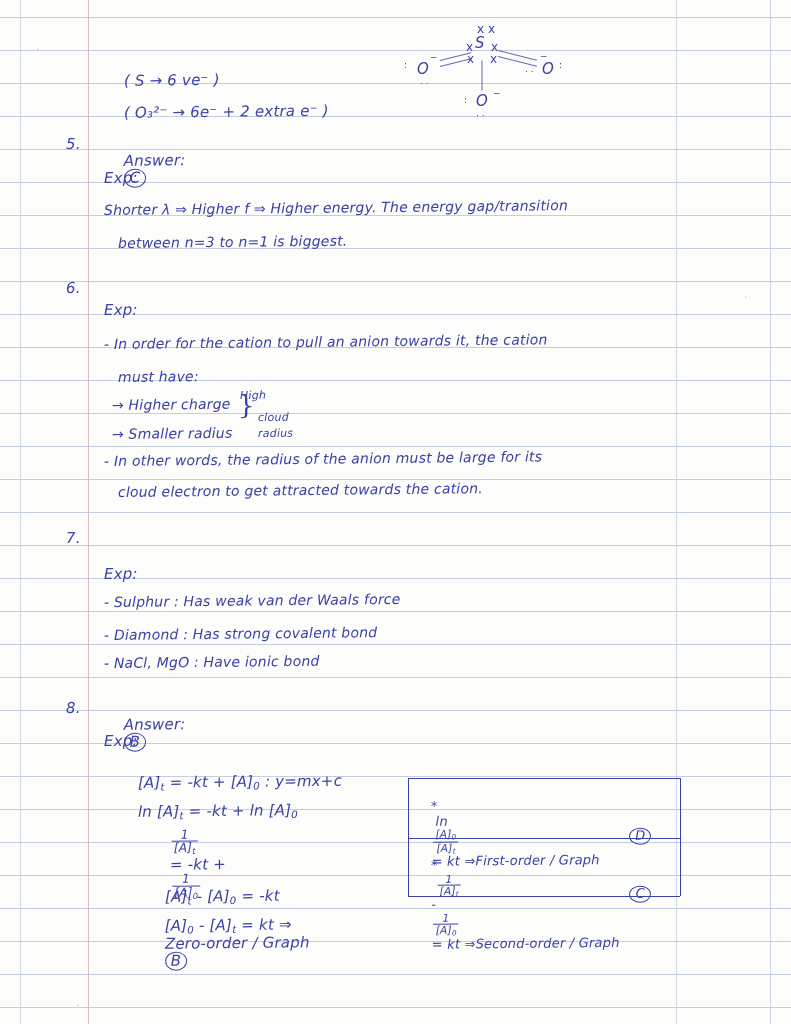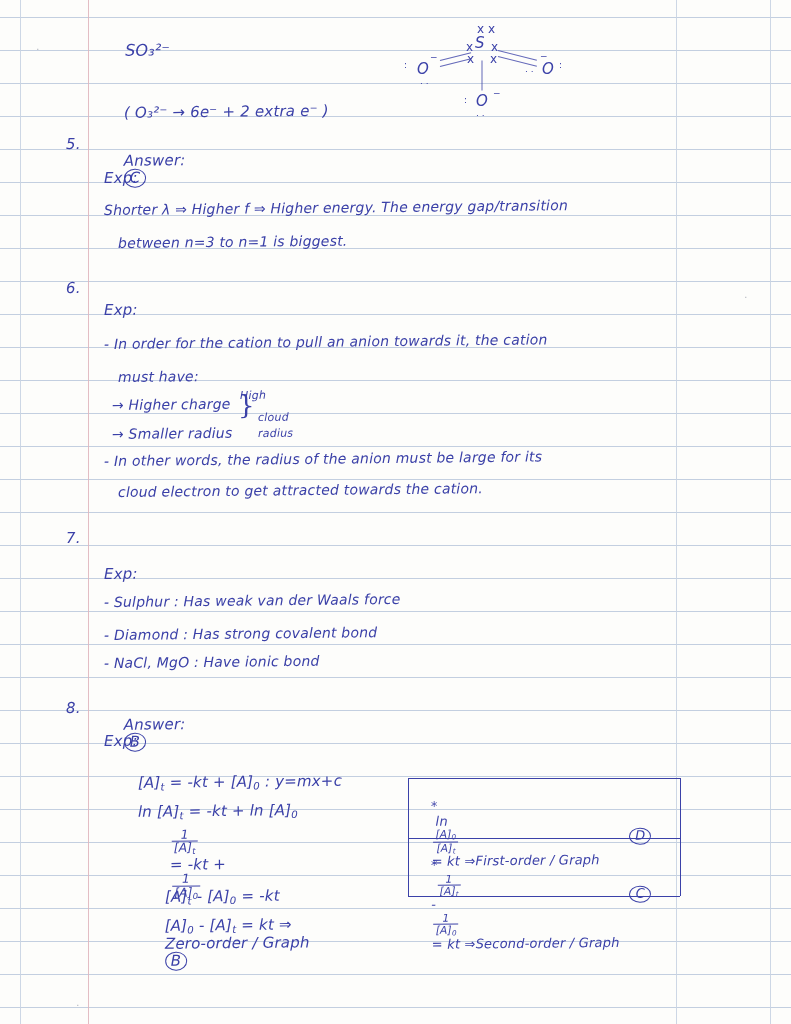--- a/index.html
+++ b/index.html
@@ -148,24 +148,24 @@
     <div class="hline" style="top:908px"></div>
     <div class="hline" style="top:941px"></div>
     <div class="hline" style="top:974px"></div>
     <div class="hline" style="top:1007px"></div>
     <div class="vline left"></div>
     <div class="vline margin"></div>
     <div class="vline right"></div>
     <div class="vline far"></div>
   </div>
 
-  <div class="ink hand big" style="left:104px; top:24px;">
-    <span>SO₃²⁻</span>
-  </div>
-
+
+  <div class="ink hand" style="left:104px; top:56px; font-size:15px;">
+    <span>( S → 6 ve⁻ )</span>
+  </div>
 
   <div class="ink hand" style="left:104px; top:88px; font-size:15px;">
     <span>( O₃²⁻ → 6e⁻ + 2 extra e⁻ )</span>
   </div>
 
   <div class="lewis" style="left:420px; top:20px; width:210px; height:110px;">
 
     <span class="xx" style="left:57px; top:2px;">x  x</span>
 
     <span class="atom" style="left:55px; top:14px;">S</span>

